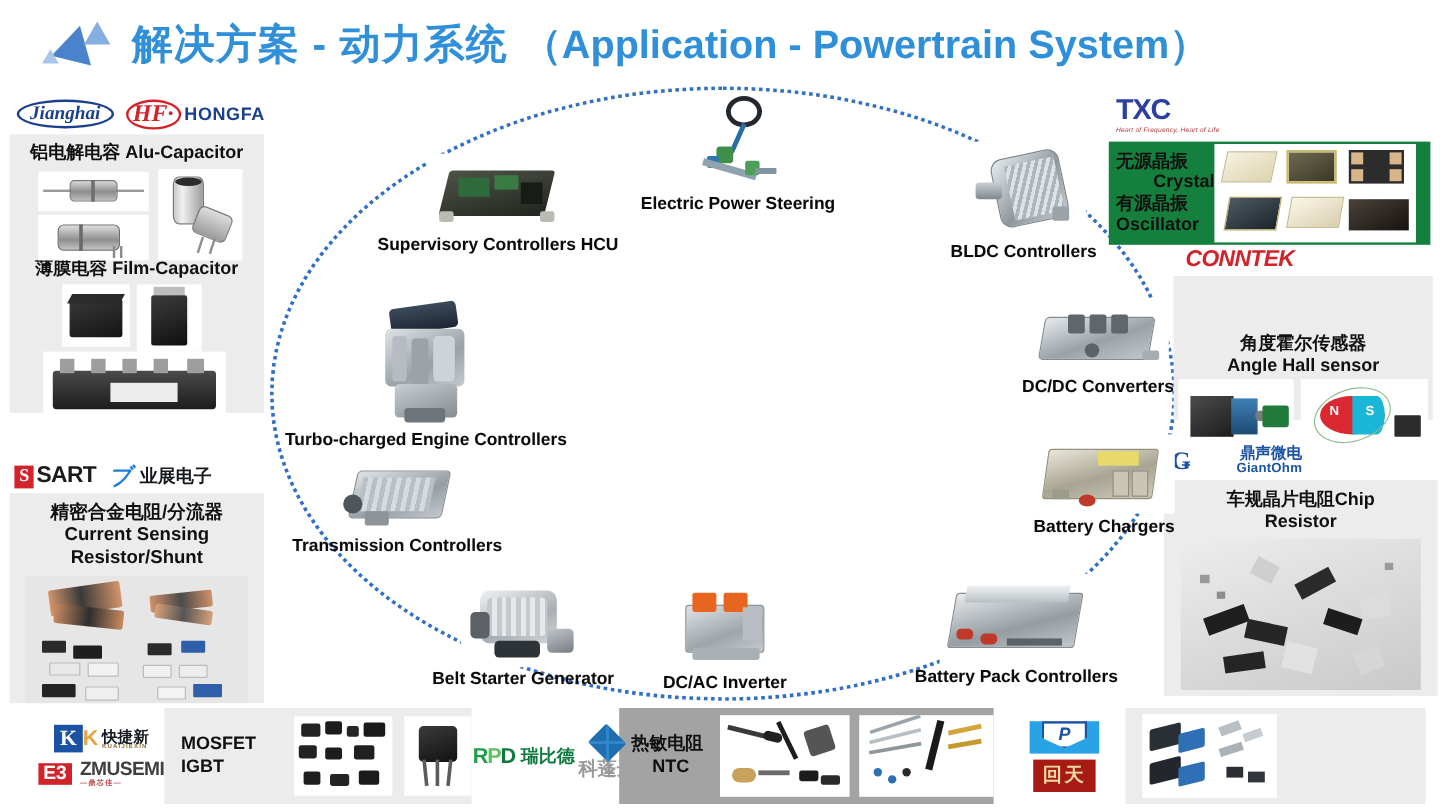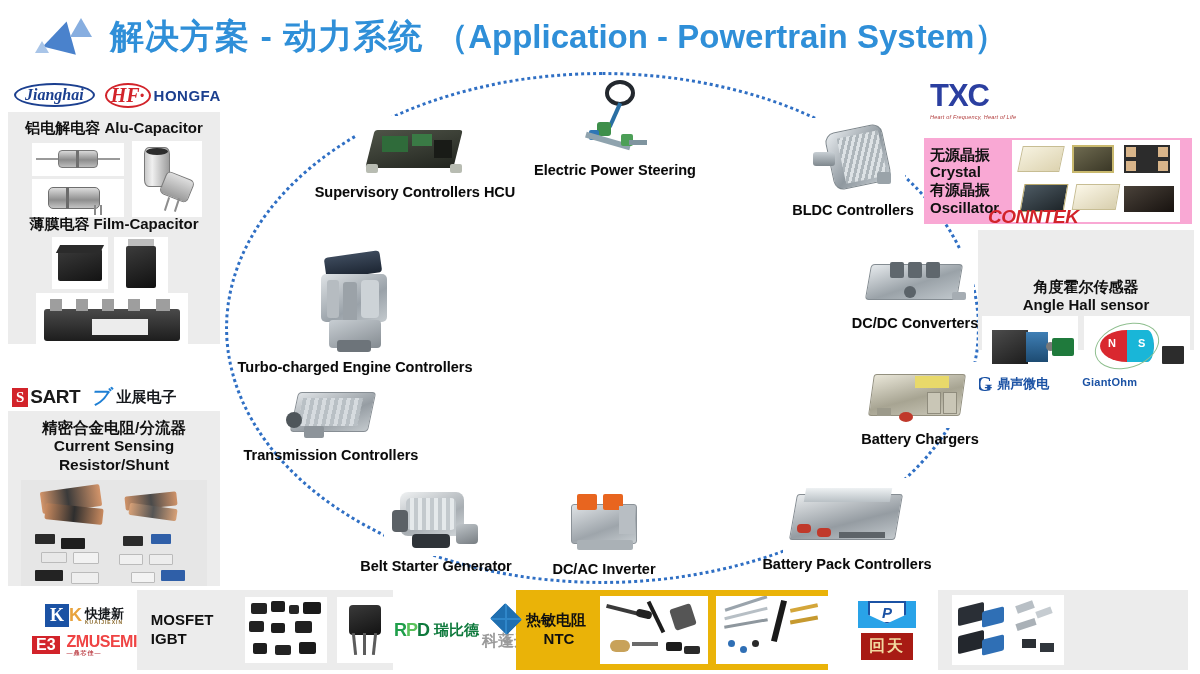--- a/index.html
+++ b/index.html
@@ -74,41 +74,41 @@
   .lg-hongfa-txt { color: #1b3f8f; font-size: 15px; font-weight: bold; letter-spacing: .5px; }
 
   .lg-sart-mark {
     background: #d2232a; color: #fff; font-size: 15px; font-weight: bold;
     padding: 1px 4px; font-family: "Liberation Serif", serif;
   }
   .lg-sart-txt { color: #1a1a1a; font-size: 19px; font-weight: bold; letter-spacing: -0.5px; }
   .lg-yezhan-mark { color: #1e7fd4; font-size: 19px; font-weight: bold; transform: skewX(-12deg); }
   .lg-yezhan-txt { color: #15181c; font-size: 15px; font-weight: bold; }
 
-  .lg-txc { color: #2b3fa0; font-size: 31px; font-weight: bold; letter-spacing: -1px;
+  .lg-txc { color: #2b3fa0; font-size: 24px; font-weight: bold; letter-spacing: -1px;
             font-family: "Liberation Sans", sans-serif; }
   .lg-txc-sub { color: #b03a3a; font-size: 5.5px; font-style: italic; letter-spacing: .2px; }
 
   .lg-conntek { color: #d2232a; font-size: 19px; font-weight: bold;
                 font-style: italic; letter-spacing: -.5px; }
 
   .lg-giantohm-mark { color: #1b52a4; font-size: 21px; font-weight: bold;
                       font-family: "Liberation Serif", serif; }
   .lg-giantohm-cn { color: #1b52a4; font-size: 13px; font-weight: bold; }
   .lg-giantohm-en { color: #1b52a4; font-size: 11px; font-weight: bold; letter-spacing: .2px; margin-left: 33px; }
 
   .lg-kjx-box { background:#1b52a4; color:#fff; font-size:18px; font-weight:bold;
                 padding:1px 5px; font-family:"Liberation Serif", serif; }
   .lg-kjx-k { color:#e8a33d; font-size:18px; font-weight:bold; margin-left:-3px; }
   .lg-kjx-cn { color:#15181c; font-size:13px; font-weight:bold; }
   .lg-kjx-py { color:#8b6a2c; font-size:5px; letter-spacing:1px; }
 
   .lg-zmu-box { background:#d2232a; color:#fff; font-size:16px; font-weight:bold;
                 padding:0 4px; }
-  .lg-zmu-txt { color:#ef4444; font-size:16px; font-weight:bold; letter-spacing:-.5px; }
+  .lg-zmu-txt { color:#404040; font-size:16px; font-weight:bold; letter-spacing:-.5px; }
   .lg-zmu-sub { color:#c04a50; font-size:6px; letter-spacing:1px; }
 
   .lg-rpd { font-size:18px; font-weight:bold; letter-spacing:-1px; }
   .lg-rpd-cn { color:#0f7a3d; font-size:15px; font-weight:bold; }
   .lg-kld-cn { color:#9a9a9a; font-size:16px; font-weight:bold; }
 
   .lg-conn-box { background:#29a3e8; padding:3px 10px 6px; }
   .lg-conn-inner { background:#fff; border:2px solid #1b52a4; color:#1b52a4;
                    font-size:15px; font-weight:bold; font-style:italic;
                    padding:1px 12px; clip-path: polygon(0 0,100% 0,100% 62%,50% 100%,0 62%); }
@@ -256,24 +256,24 @@
       </div>
     </div>
   </div>
 
   <div class="panel" style="left:924px; top:78px; width:268px;">
     <div style="display:flex; flex-direction:column; align-items:flex-start; padding-left:6px;">
       <span class="lg-txc">TXC</span>
       <span class="lg-txc-sub">Heart of Frequency, Heart of Life</span>
     </div>
 
-    <div style="display:flex; background:#f9a8d4; width:268px; height:86px; margin-top:18px; align-items:center;">
+    <div style="display:flex; background:#15803d; width:268px; height:86px; margin-top:6px; align-items:center;">
       <div style="width:88px; padding-left:6px;">
         <div class="card-title" style="font-size:15px; text-align:left;">无源晶振</div>
-        <div class="card-title" style="font-size:15px; text-align:left;">Crystal</div>
+        <div class="card-title" style="font-size:15px; text-align:right;">Crystal</div>
         <div class="card-title" style="font-size:15px; text-align:left;">有源晶振</div>
         <div class="card-title" style="font-size:15px; text-align:left;">Oscillator</div>
       </div>
       <div class="photo" style="width:168px; height:82px; background:#fff;">
         <div class="part" style="left:8px;top:6px;width:42px;height:26px;background:linear-gradient(150deg,#f6f2e0,#ddd3b0);border:1px solid #c7bd93;transform:skewX(-12deg);"></div>
         <div class="part" style="left:60px;top:5px;width:42px;height:28px;background:linear-gradient(150deg,#6e6a50,#3a3726);border:2px solid #c9b96e;"></div>
         <div class="part" style="left:112px;top:5px;width:46px;height:28px;background:#2c2c2c;"></div>
         <div class="part" style="left:114px;top:7px;width:10px;height:10px;background:#d9b58a;"></div>
         <div class="part" style="left:146px;top:7px;width:10px;height:10px;background:#d9b58a;"></div>
         <div class="part" style="left:114px;top:21px;width:10px;height:10px;background:#d9b58a;"></div>
@@ -307,28 +307,46 @@
           <div class="part" style="left:10px;top:8px;width:66px;height:44px;border:1.5px solid #8fbf8f;border-radius:50%;transform:rotate(-18deg);"></div>
           <div class="part" style="left:78px;top:30px;width:22px;height:18px;background:#2c2c2c;border-radius:1px;"></div>
         </div>
       </div>
     </div>
   </div>
 
   <div class="panel" style="left:970px; top:368px; width:228px;">
     <div class="logo-row" style="padding-left:6px; gap:5px; height:32px;">
       <span class="lg-giantohm-mark">Ǥ</span>
-      <span style="display:flex;line-height:1.05;text-align:right;">
+      <span style="display:flex;flex-direction:column;line-height:1.05;text-align:right;">
         <span class="lg-giantohm-cn">鼎声微电</span>
         <span class="lg-giantohm-en">GiantOhm</span>
       </span>
     </div>
-  </div>
-
-  <div class="node" style="left:310px; top:116px; width:210px;">
+    <div class="card" style="width:228px; height:180px; padding-top:8px;">
+      <div class="card-title" style="font-size:15px;">车规晶片电阻Chip</div>
+      <div class="card-title" style="font-size:15px;">Resistor</div>
+      <div class="photo" style="width:200px;height:126px;margin-top:6px;background:linear-gradient(160deg,#ededed,#c9c9c9);">
+        <div class="part" style="left:20px;top:60px;width:36px;height:15px;background:#1e1e1e;transform:rotate(-20deg);"></div>
+        <div class="part" style="left:54px;top:70px;width:34px;height:16px;background:#262626;transform:rotate(12deg);"></div>
+        <div class="part" style="left:96px;top:30px;width:32px;height:14px;background:#2b2b2b;transform:rotate(-28deg);"></div>
+        <div class="part" style="left:120px;top:62px;width:30px;height:14px;background:#1d1d1d;transform:rotate(18deg);"></div>
+        <div class="part" style="left:36px;top:96px;width:34px;height:14px;background:#252525;transform:rotate(-8deg);"></div>
+        <div class="part" style="left:150px;top:46px;width:24px;height:20px;background:#dcdcdc;transform:rotate(-10deg);"></div>
+        <div class="part" style="left:86px;top:88px;width:26px;height:22px;background:#e2e2e2;transform:rotate(14deg);"></div>
+        <div class="part" style="left:146px;top:92px;width:22px;height:18px;background:#d6d6d6;transform:rotate(-22deg);"></div>
+        <div class="part" style="left:60px;top:18px;width:20px;height:16px;background:#cfcfcf;transform:rotate(28deg);"></div>
+        <div class="part" style="left:16px;top:30px;width:8px;height:7px;background:#9a9a9a;"></div>
+        <div class="part" style="left:30px;top:44px;width:7px;height:6px;background:#8e8e8e;"></div>
+        <div class="part" style="left:170px;top:20px;width:7px;height:6px;background:#9a9a9a;"></div>
+      </div>
+    </div>
+  </div>
+
+  <div class="node" style="left:310px; top:128px; width:210px;">
     <div class="node-img photo" style="width:118px;height:66px;">
       <div class="part" style="left:14px;top:14px;width:88px;height:38px;background:linear-gradient(165deg,#4e5347,#22251f);transform:skewX(-14deg);border-radius:3px;"></div>
       <div class="part" style="left:26px;top:20px;width:26px;height:16px;background:#2f6b3a;"></div>
       <div class="part" style="left:56px;top:18px;width:20px;height:12px;background:#3a7a45;"></div>
       <div class="part" style="left:78px;top:24px;width:18px;height:18px;background:#191b17;"></div>
       <div class="part" style="left:10px;top:48px;width:12px;height:9px;background:#b8bcb2;border-radius:2px;"></div>
       <div class="part" style="left:94px;top:48px;width:12px;height:9px;background:#b8bcb2;border-radius:2px;"></div>
     </div>
     <div class="node-label" style="margin-top:3px;">Supervisory Controllers HCU</div>
   </div>
@@ -490,21 +508,21 @@
           <span class="lg-rpd-cn">瑞比德</span>
         </span>
         <span class="lg" style="flex-direction:column;gap:1px;">
           <span style="display:inline-block;width:24px;height:22px;background:
             linear-gradient(135deg,transparent 46%,#2f86c9 46% 54%,transparent 54%),
             linear-gradient(45deg,transparent 46%,#2f86c9 46% 54%,transparent 54%),
             #1f6fb0; transform:rotate(45deg); border-radius:2px;"></span>
           <span class="lg-kld-cn">科蓬达</span>
         </span>
       </div>
-      <div style="flex:1; height:80px; background:#eab308; display:flex; align-items:center; padding-left:10px; gap:8px;">
+      <div style="flex:1; height:80px; background:#a3a3a3; display:flex; align-items:center; padding-left:10px; gap:8px;">
         <div style="width:66px;">
           <div class="bcard-title">热敏电阻</div>
           <div class="bcard-title" style="text-align:center;">NTC</div>
         </div>
         <div class="photo" style="width:108px;height:68px;background:#fff;">
           <div class="part" style="left:6px;top:12px;width:34px;height:4px;background:#3a3a3a;transform:rotate(14deg);"></div>
           <div class="part" style="left:36px;top:14px;width:16px;height:8px;background:#222;border-radius:4px;transform:rotate(14deg);"></div>
           <div class="part" style="left:54px;top:4px;width:4px;height:34px;background:#1d1d1d;transform:rotate(-26deg);"></div>
           <div class="part" style="left:72px;top:10px;width:22px;height:22px;background:#555;border-radius:3px;transform:rotate(-18deg);"></div>
           <div class="part" style="left:10px;top:44px;width:20px;height:12px;background:#c8a25a;border-radius:6px;"></div>

